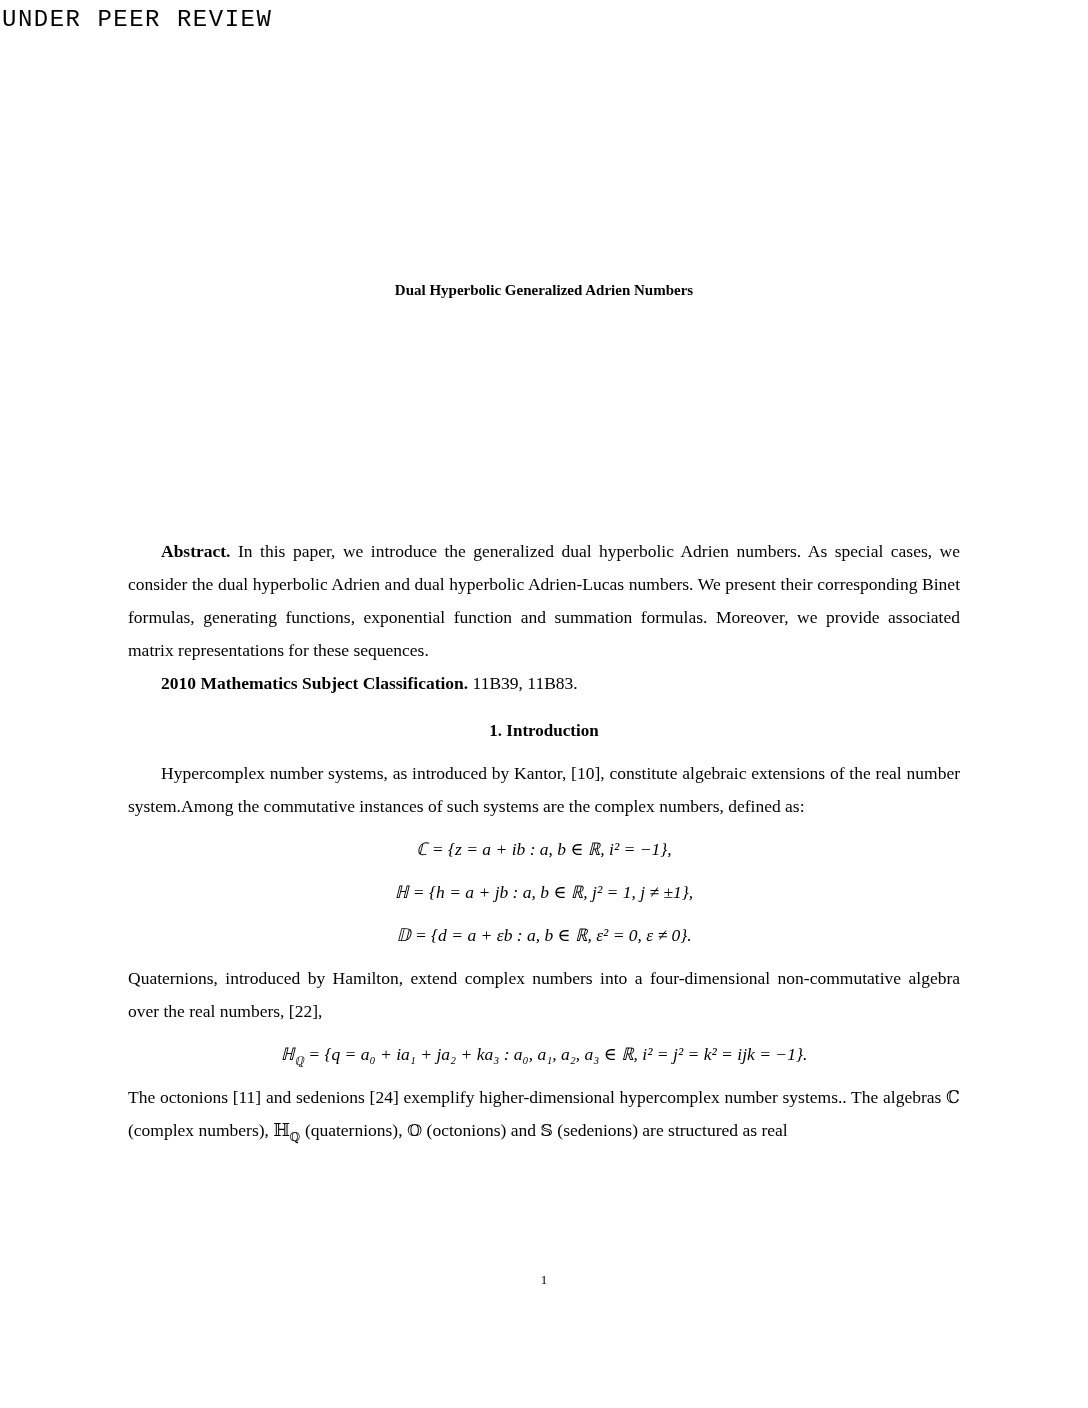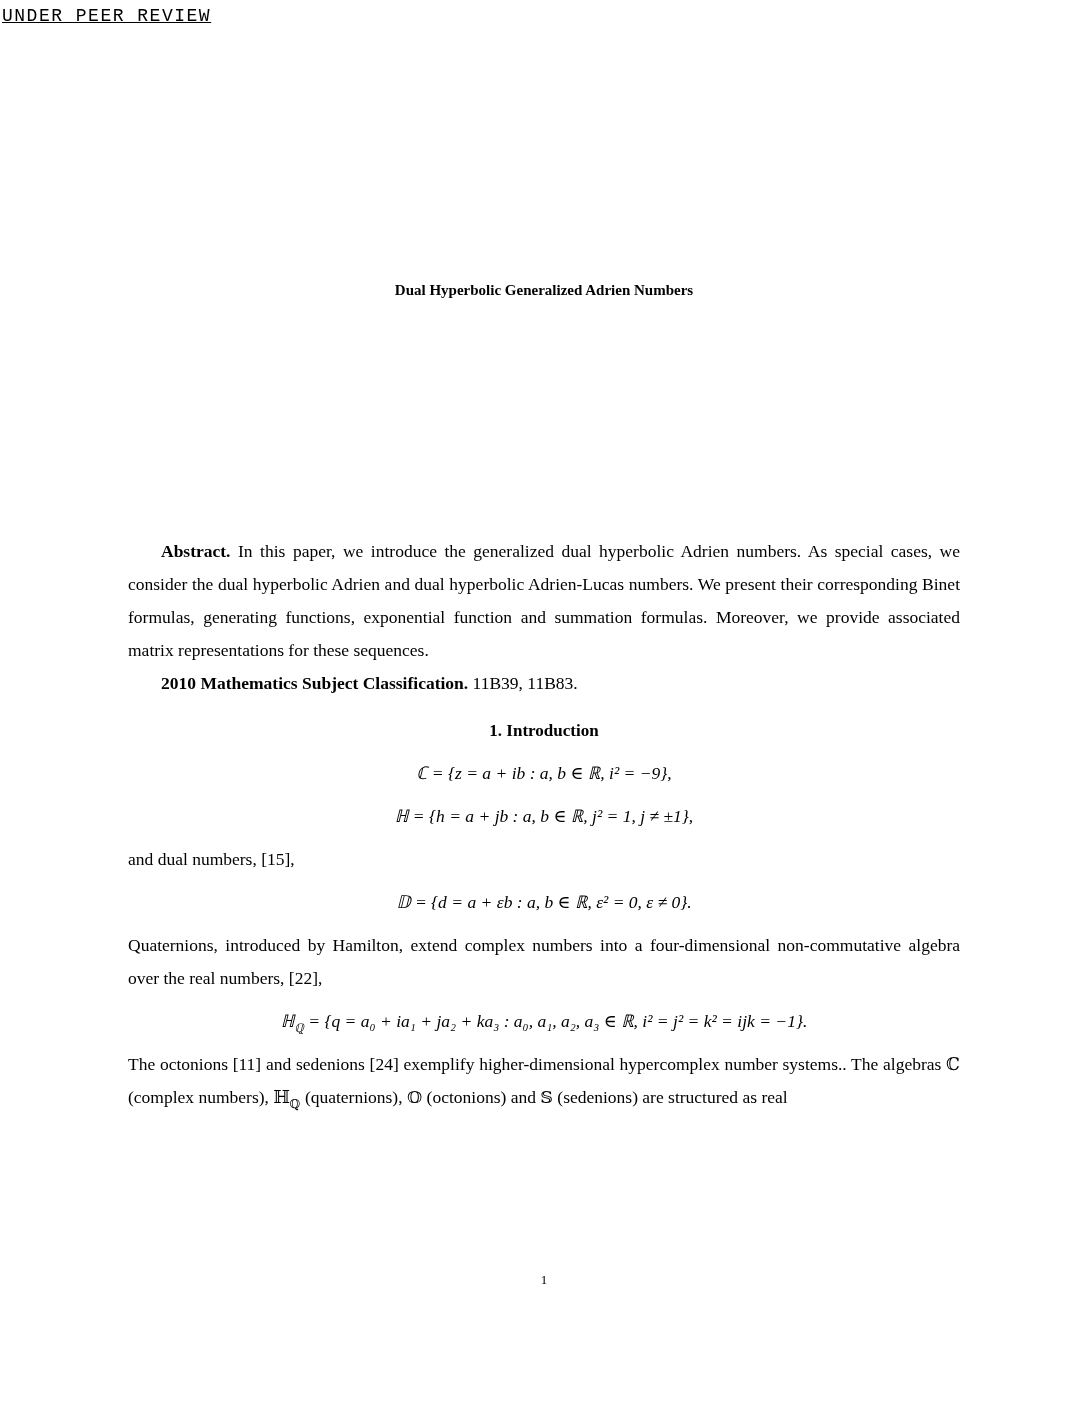--- a/index.html
+++ b/index.html
@@ -13,24 +13,23 @@
   .page {
     position: relative;
     width: 1088px; height: 1408px;
     overflow: hidden;
     background: #ffffff;
   }
   .watermark {
     position: absolute;
     top: 6px; left: 2px;
     font-family: "Liberation Mono", "DejaVu Sans Mono", monospace;
-    font-size: 18px;
+    font-size: 24px;
     letter-spacing: 1.5px;
     white-space: nowrap;
-    text-decoration: underline;
   }
   h1.title {
     margin: 0;
     padding-top: 278px;
     text-align: center;
     font-size: 15px;
     line-height: 24px;
     font-weight: bold;
   }
   .content {
@@ -84,27 +83,27 @@
     </p>
 
     <p class="indent">
       <span class="para-label">2010 Mathematics Subject Classification.</span>
       <span>11B39, 11B83.</span>
     </p>
 
 
     <h2 class="section-heading">1. Introduction</h2>
 
+    <p class="indent">Hypercomplex number systems, as introduced by Kantor, [10], constitute algebraic extensions of the real number system.Among the commutative instances of such systems are the complex numbers, defined as:</p>
 
-    <div class="equation">ℂ = {z = a + ib : a, b ∈ ℝ, i² = −9},</div>
+    <div class="equation">ℂ = {z = a + ib : a, b ∈ ℝ, i² = −1},</div>
 
 
     <div class="equation">ℍ = {h = a + jb : a, b ∈ ℝ, j² = 1, j ≠ ±1},</div>
 
-    <p>and dual numbers, [15],</p>
 
     <div class="equation">𝔻 = {d = a + εb : a, b ∈ ℝ, ε² = 0, ε ≠ 0}.</div>
 
     <p>Quaternions, introduced by Hamilton, extend complex numbers into a four-dimensional non-commutative algebra over the real numbers, [22],</p>
 
     <div class="equation"><span>ℍ</span><sub>ℚ</sub><span> = {q = a₀ + ia₁ + ja₂ + ka₃ : a₀, a₁, a₂, a₃ ∈ ℝ, i² = j² = k² = ijk = −1}.</span></div>
 
     <p><span>The octonions [11] and sedenions [24] exemplify higher-dimensional hypercomplex number systems.. The algebras ℂ (complex numbers), ℍ</span><sub class="bb-sub">ℚ</sub><span> (quaternions), 𝕆 (octonions) and 𝕊 (sedenions) are structured as real</span></p>
 
   </div>

